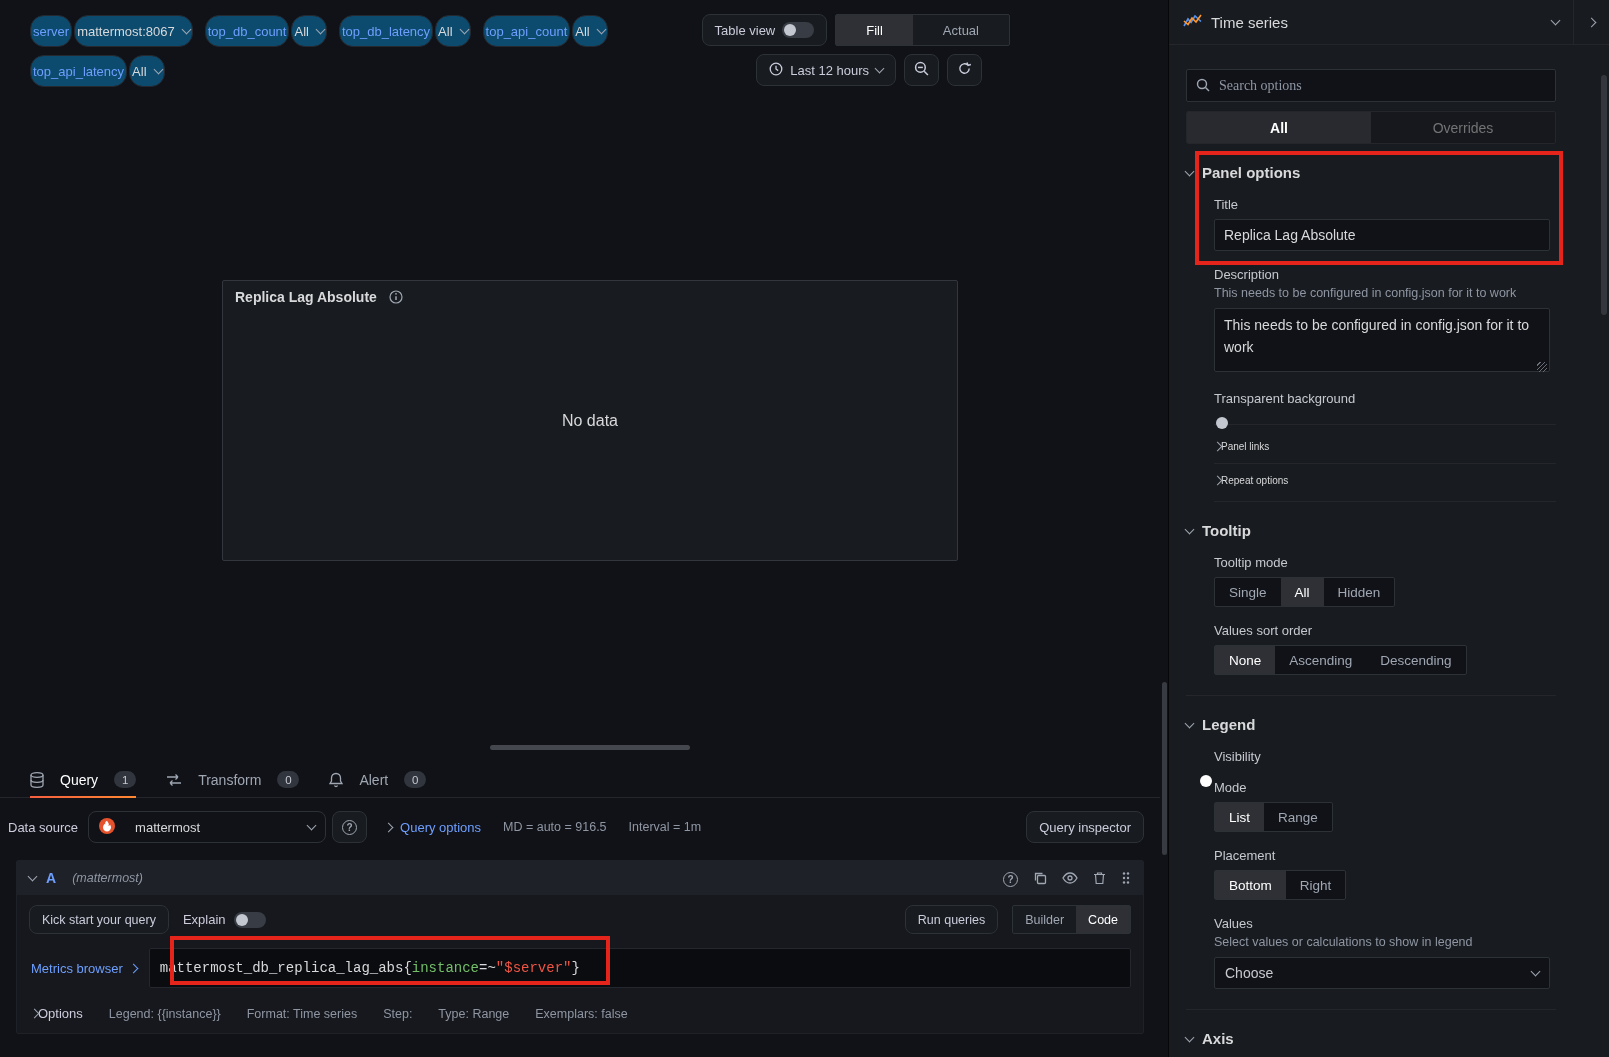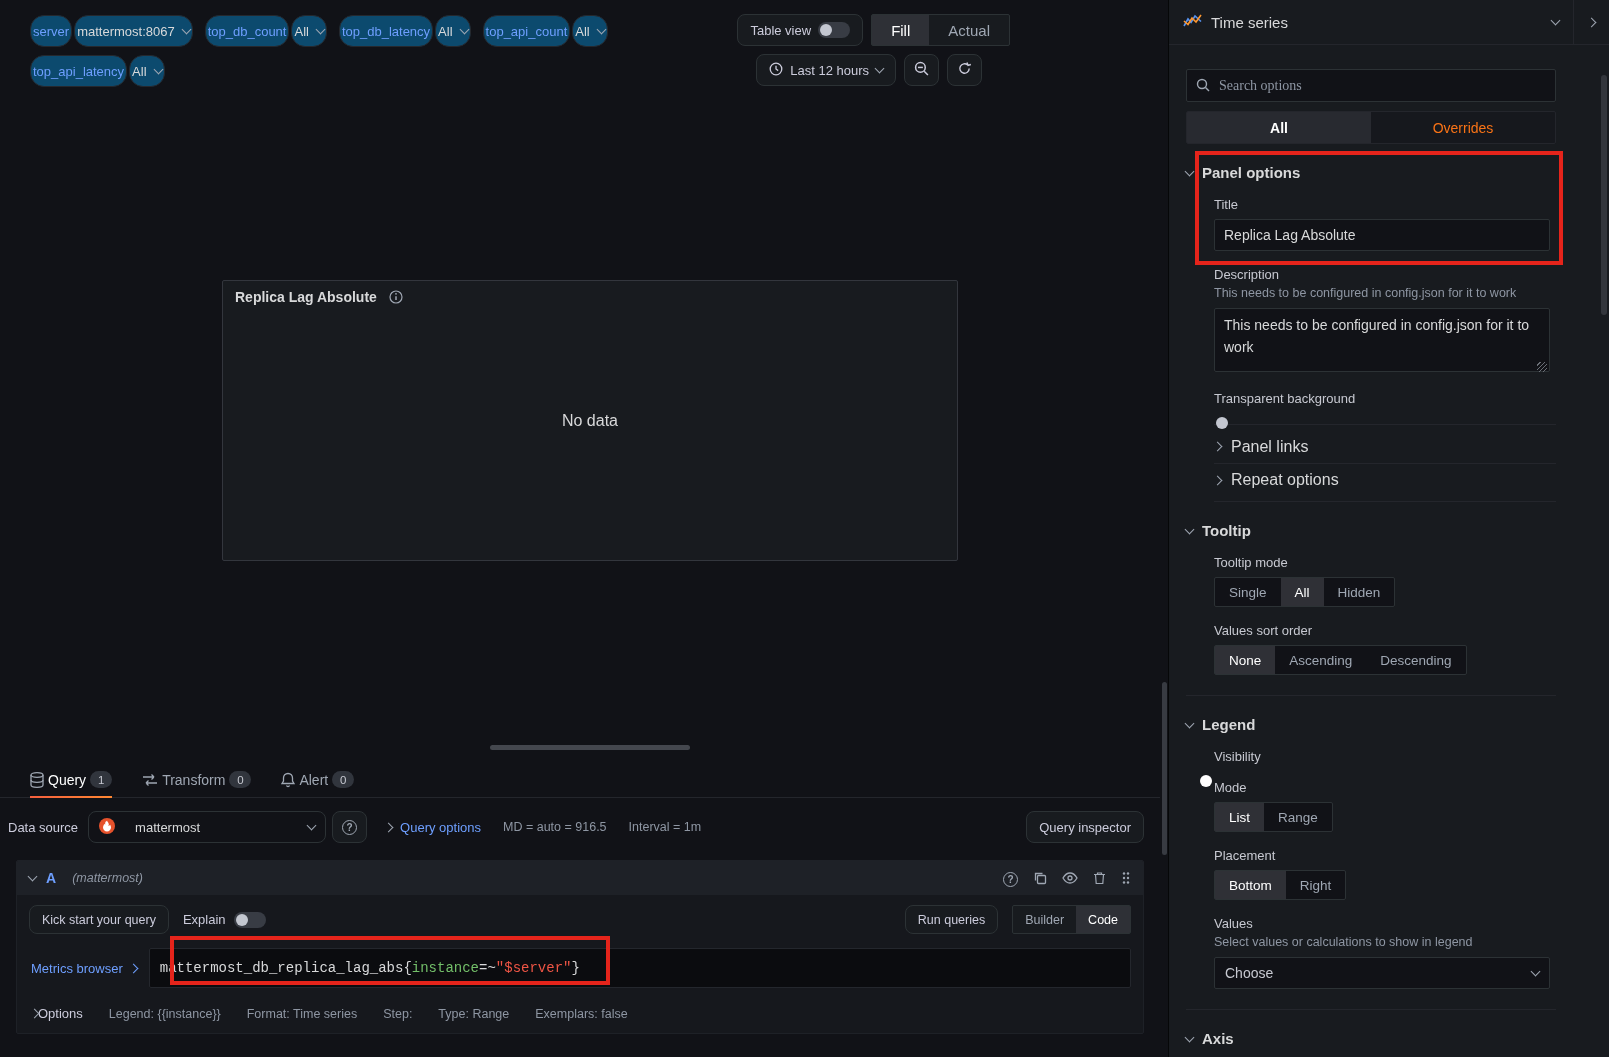--- a/index.html
+++ b/index.html
@@ -25,21 +25,21 @@
   .var-label,.var-value{display:inline-flex;align-items:center;height:32px;padding:0 2px;
     background:#0c4a6e;border:1px solid #25282e;border-radius:14px;font-size:13px}
   .var-label{color:var(--link-blue)}
   .var-value{color:#d8d9da;gap:8px}
   .right-cluster1{position:absolute;right:158px;top:0;display:flex;gap:8px}
   .right-cluster2{position:absolute;right:186px;top:0;display:flex;gap:8px}
   .btn{display:inline-flex;align-items:center;gap:7px;height:32px;padding:0 12px;
     background:#181b1f;border:1px solid #2c3235;border-radius:8px;color:#ccccdc;font-size:13px;white-space:nowrap}
   .btn.icon-only{padding:0 9px}
   .seg{display:inline-flex;height:32px;border:1px solid #2c3235;border-radius:2px;overflow:hidden;background:#181b1f}
-  .seg-item{display:inline-flex;align-items:center;padding:0 19px;color:#9fa7b3;font-size:15px}
+  .seg-item{display:inline-flex;align-items:center;padding:0 30px;color:#9fa7b3;font-size:13px}
   .seg-item.active{background:rgba(204,204,220,0.12);color:#fff}
 
   .toggle{position:relative;width:32px;height:16px;border-radius:9px;background:#383c44;flex:none}
   .toggle::after{content:"";position:absolute;top:2px;left:2px;width:12px;height:12px;border-radius:50%;background:#c3c7d0}
   .toggle.on{background:var(--accent-blue)}
   .toggle.on::after{left:auto;right:2px;background:#fff}
 
   .chev{width:7px;height:7px;border-right:1.5px solid #9fa7b3;border-bottom:1.5px solid #9fa7b3;
     display:inline-block;transform:rotate(45deg);margin-top:-3px;flex:none}
   .chev.right{transform:rotate(-45deg);margin-top:0}
@@ -50,21 +50,21 @@
     background:#181b1f;border:1px solid #33363d;border-radius:2px}
   .panel-title-row{display:flex;align-items:center;gap:12px;padding:8px 12px;color:#d8d9da;font-weight:600;font-size:14px}
   .panel-nodata{position:absolute;inset:0;display:flex;align-items:center;justify-content:center;
     color:#d8d9da;font-size:16px}
   .resize-handle{position:absolute;left:490px;top:745px;width:200px;height:5px;border-radius:3px;background:#44474e}
   .main-scroll-thumb{position:absolute;right:1px;top:682px;width:5px;height:173px;border-radius:3px;background:#383b42}
 
   
   .editor{position:absolute;top:762px;left:0;width:1160px;bottom:0;display:flex;flex-direction:column}
   .editor-tabs{display:flex;align-items:stretch;gap:30px;height:36px;padding-left:30px;border-bottom:1px solid #24262c}
-  .etab{position:relative;display:flex;align-items:center;gap:4px;color:#9fa7b3;font-size:14px}
+  .etab{position:relative;display:flex;align-items:center;gap:16px;color:#9fa7b3;font-size:14px}
   .etab.active{color:#fff}
   .etab.active::after{content:"";position:absolute;left:0;right:0;bottom:-1px;height:2px;
     background:linear-gradient(90deg,#f55f3e,#ff8833)}
   .count-badge{display:inline-flex;align-items:center;justify-content:center;min-width:22px;height:17px;
     padding:0 6px;border-radius:9px;background:#31353d;color:#c7c9d1;font-size:11.5px}
   .etab .ticon{color:#9fa7b3;display:flex}
 
   .ds-row{display:flex;align-items:center;margin:12px 16px 0 8px;height:34px}
   .ds-label{font-size:13px;color:#ccccdc;margin-right:10px}
   .ds-select{display:flex;align-items:center;gap:20px;width:238px;height:32px;padding:0 10px;
@@ -112,39 +112,39 @@
 
   .opt-body{padding:24px 53px 0 17px}
   .search-wrap{position:relative}
   .search-input{width:100%;height:33px;background:#111217;border:1px solid #2c3235;border-radius:2px;
     color:#d8d9da;font-size:14px;padding:0 10px 0 32px;outline:none;
     font-family:Liberation Serif, serif}
   .search-input::placeholder{color:#8e96a3}
   .search-icon{position:absolute;left:10px;top:9px;color:#9fa7b3}
 
   .allover-tabs{display:flex;height:33px;margin-top:9px;border:1px solid #24262c;border-radius:2px;overflow:hidden;background:#16181d}
-  .allover-tab{flex:1;display:flex;align-items:center;justify-content:center;font-size:14px;color:#f97316}
+  .allover-tab{flex:1;display:flex;align-items:center;justify-content:center;font-size:14px;color:#737373}
   .allover-tab.active{background:rgba(204,204,220,0.10);color:#fff;font-weight:600}
 
   .section-head{display:flex;align-items:center;gap:9px;color:#d8d9da;font-weight:600;font-size:15px;margin-top:20px}
   .section-content{margin-left:28px;margin-right:6px}
   .field-label{margin-top:16px;font-size:13px;color:#c7c9d1}
   .helper-text{margin-top:4px;font-size:12.5px;color:#8e96a3}
   .text-input{width:100%;height:32px;margin-top:7px;background:#111217;border:1px solid #2c3235;border-radius:2px;
     color:#d8d9da;font-size:14px;padding:0 9px;outline:none;
     font-family:"Liberation Sans","DejaVu Sans",sans-serif}
   .textarea{position:relative;width:100%;height:64px;margin-top:8px;background:#111217;border:1px solid #2c3235;
     border-radius:2px;color:#d8d9da;font-size:14px;padding:6px 9px;line-height:1.55;outline:none;resize:none;
     font-family:"Liberation Sans","DejaVu Sans",sans-serif;overflow:hidden}
   .textarea-wrap{position:relative}
   .textarea-wrap::after{content:"";position:absolute;right:3px;bottom:3px;width:10px;height:10px;
     background:repeating-linear-gradient(135deg,transparent 0 2px,#6a6e76 2px 3px)}
   .toggle-row{margin-top:9px}
 
-  .collapse-row{display:flex;align-items:center;gap:10px;height:33px;color:#d8d9da;font-size:16px}
+  .collapse-row{display:flex;align-items:center;height:33px;color:#d8d9da;font-size:10px}
   .collapse-group{margin-top:18px;border-top:1px solid #24262c;border-bottom:1px solid #24262c;padding:5px 0;margin-left:28px}
   .collapse-group .collapse-row + .collapse-row{border-top:1px solid #24262c}
   .divider{height:1px;background:#24262c;margin-top:20px}
 
   .radio-group{display:inline-flex;height:30px;margin-top:7px;border:1px solid #2c3235;border-radius:2px;
     overflow:hidden;background:#111217}
   .radio-item{display:inline-flex;align-items:center;padding:0 14px;color:#9fa7b3;font-size:13.5px}
   .radio-item.active{background:rgba(204,204,220,0.16);color:#fff}
 
   .choose-select{display:flex;align-items:center;height:32px;margin-top:8px;background:#111217;

